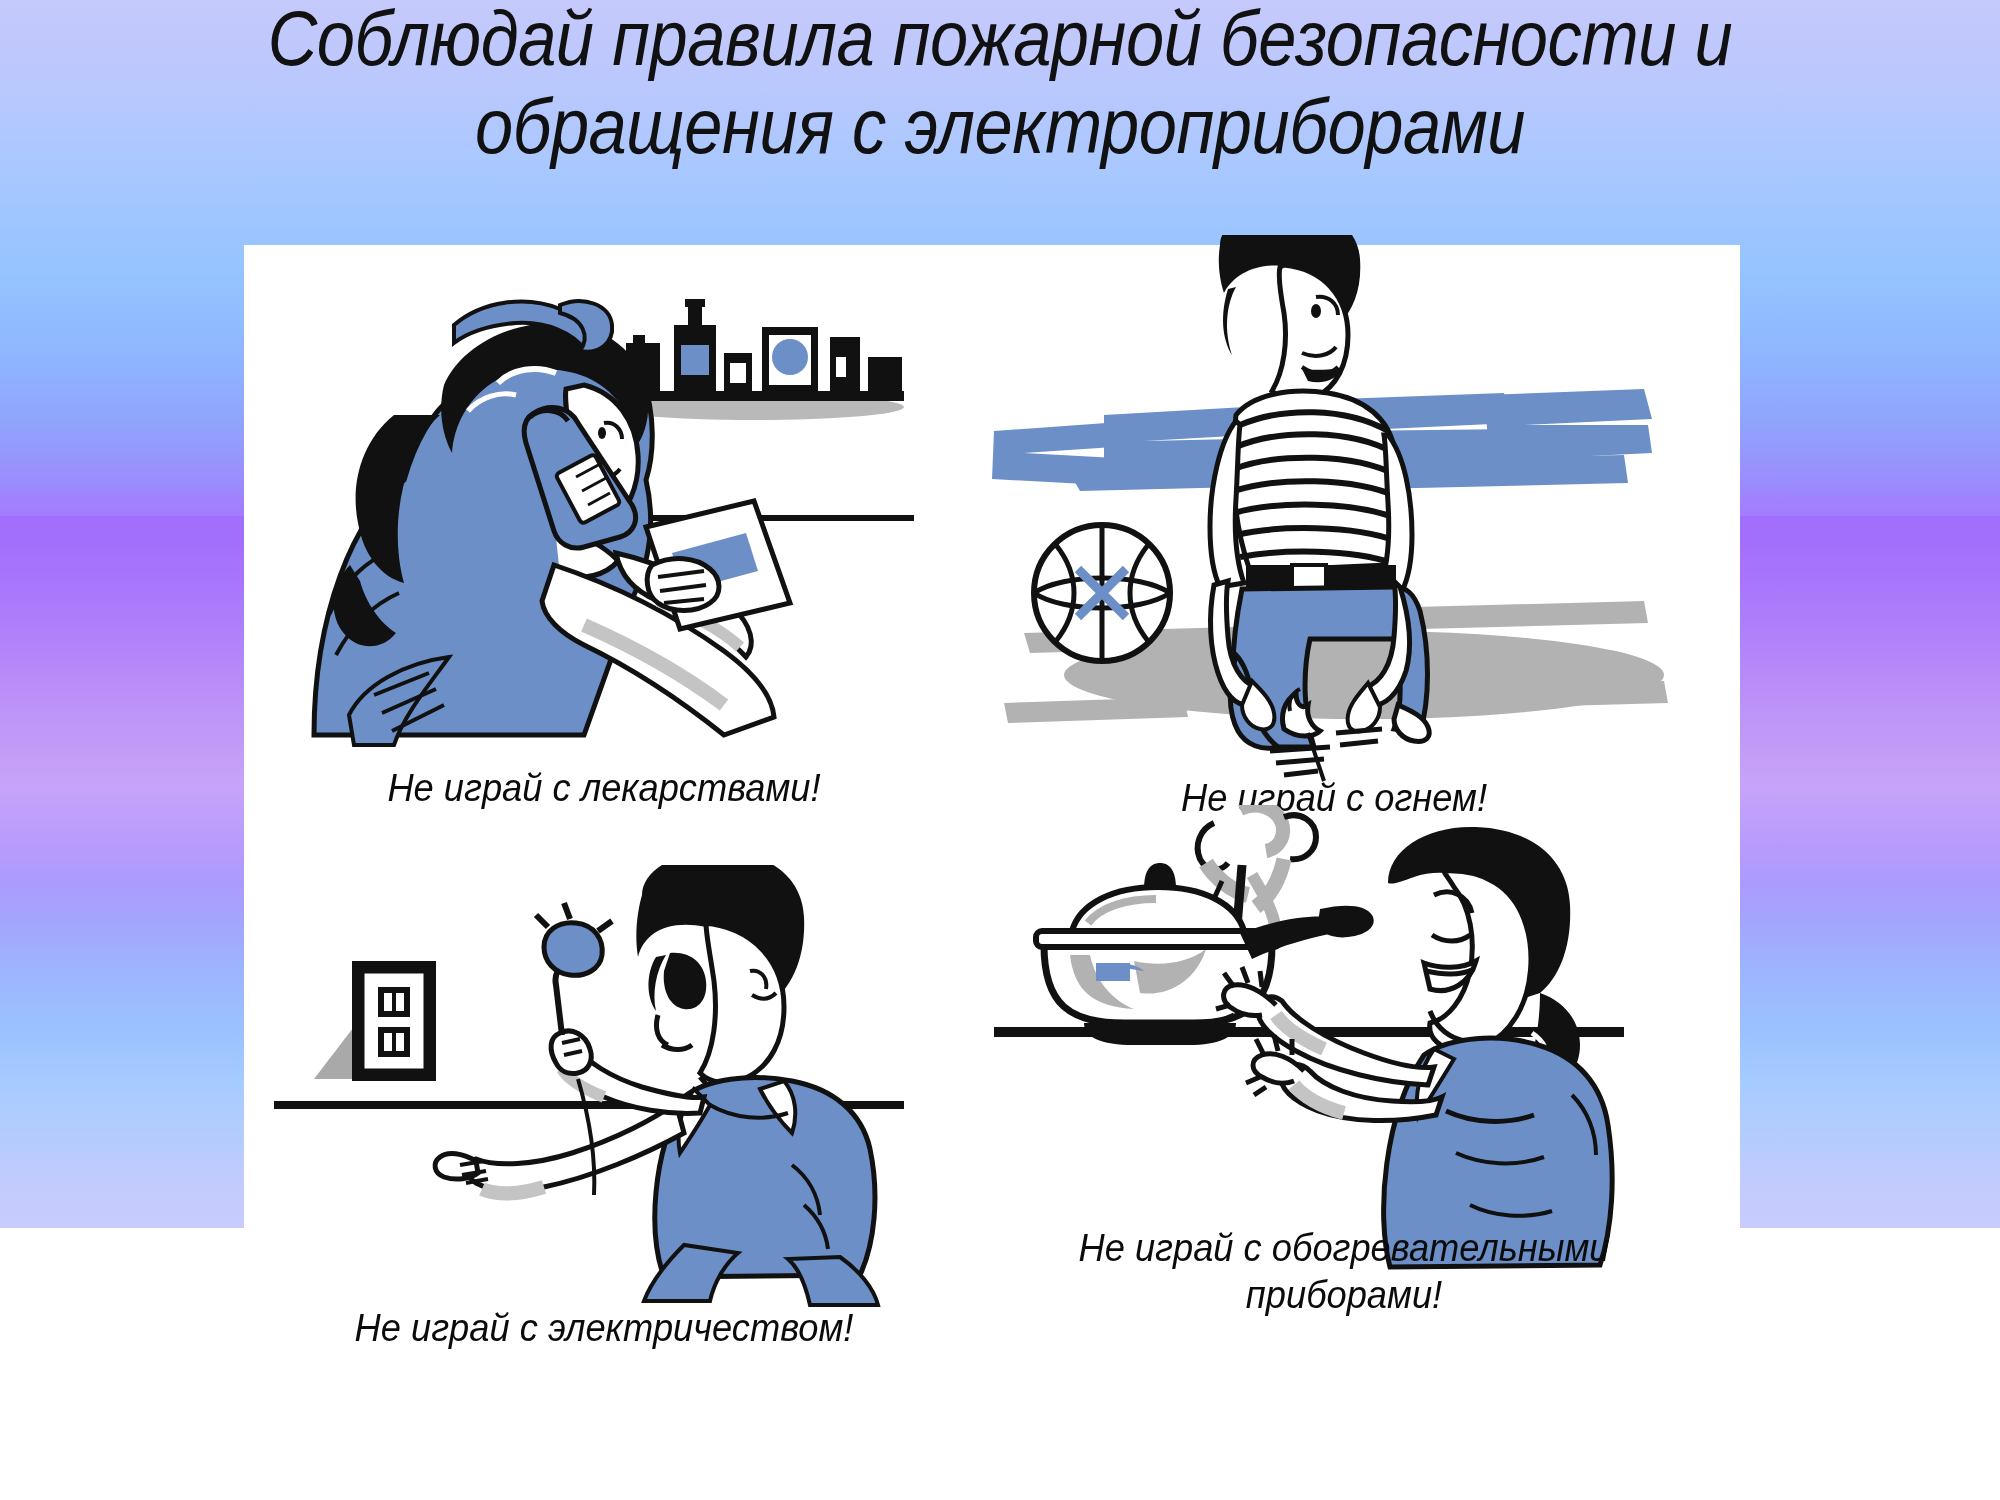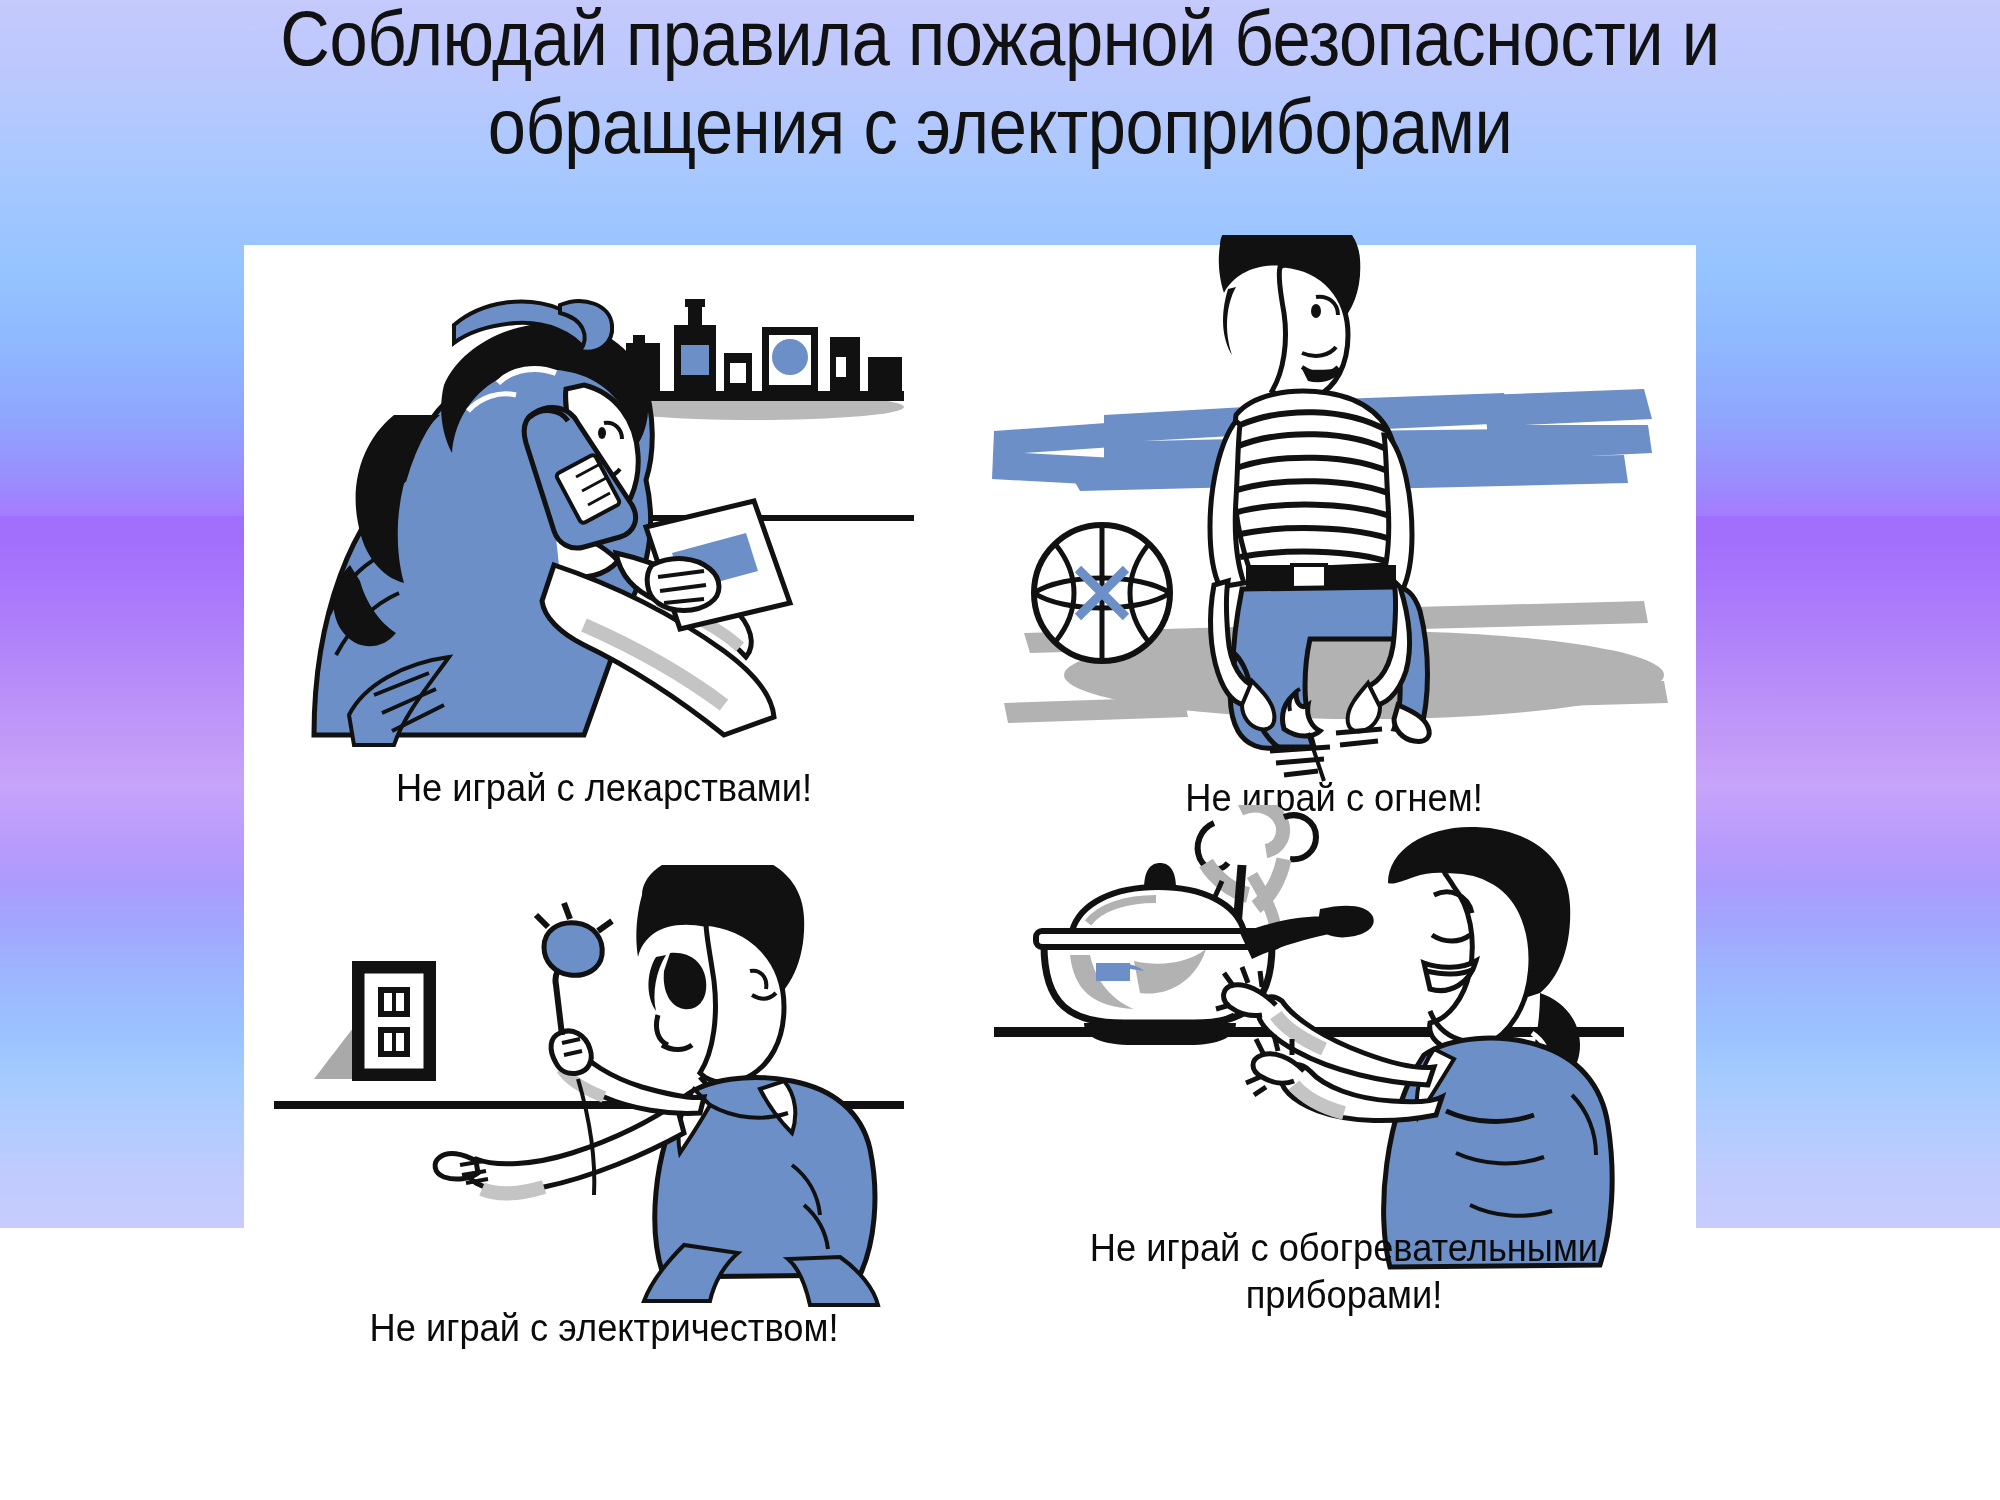--- a/index.html
+++ b/index.html
@@ -29,20 +29,21 @@
       #c0a0fb 66%,
       #b79bfc 69%,
       #ab9bfd 72%,
       #a3a5fd 75%,
       #9db4fe 79%,
       #9bc2ff 84%,
       #a6cbff 88%,
       #b3ccfe 92%,
       #c1cbfd 96%,
       #c8cbfd 100%);
+    font-style:italic;
   }
 
   
   #title{
     position:absolute;left:0;top:-6px;width:2000px;
     text-align:center;
     color:#111;
     font-size:78px;
     line-height:1.13;
     font-weight:400;
@@ -51,20 +52,21 @@
     transform:scaleX(0.88);
     transform-origin:center top;
   }
   #title .tl{display:block;}
 
   
   #panel{
     position:absolute;left:244px;top:245px;
     width:1452px;height:1215px;
     background:#ffffff;
+    padding-left:44px;
   }
   .cell{position:absolute;}
   .art{position:absolute;left:0;top:0;}
   .caption{
     position:absolute;width:100%;text-align:center;
     color:#0b0b0b;
     font-size:39px;
     line-height:1.2;
     font-family:"Liberation Sans","DejaVu Sans",sans-serif;
     transform:scaleX(0.93);

